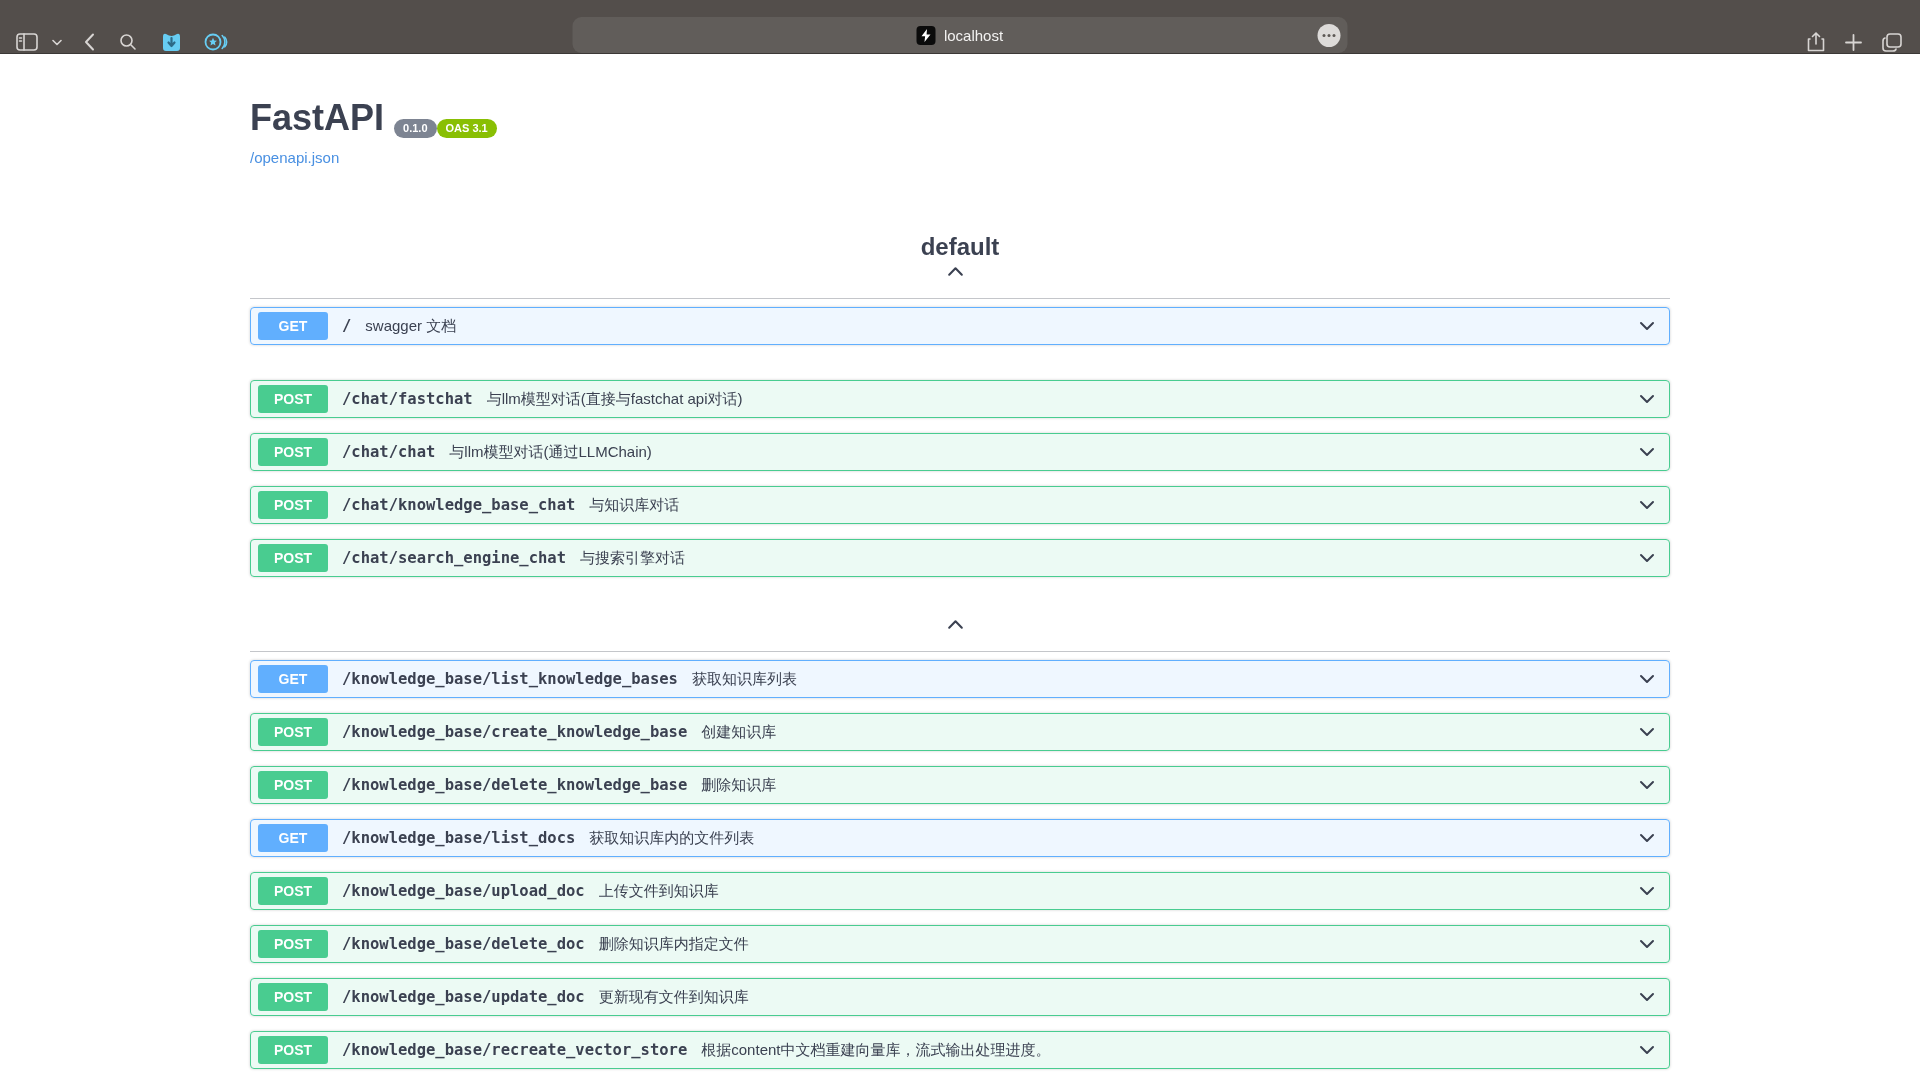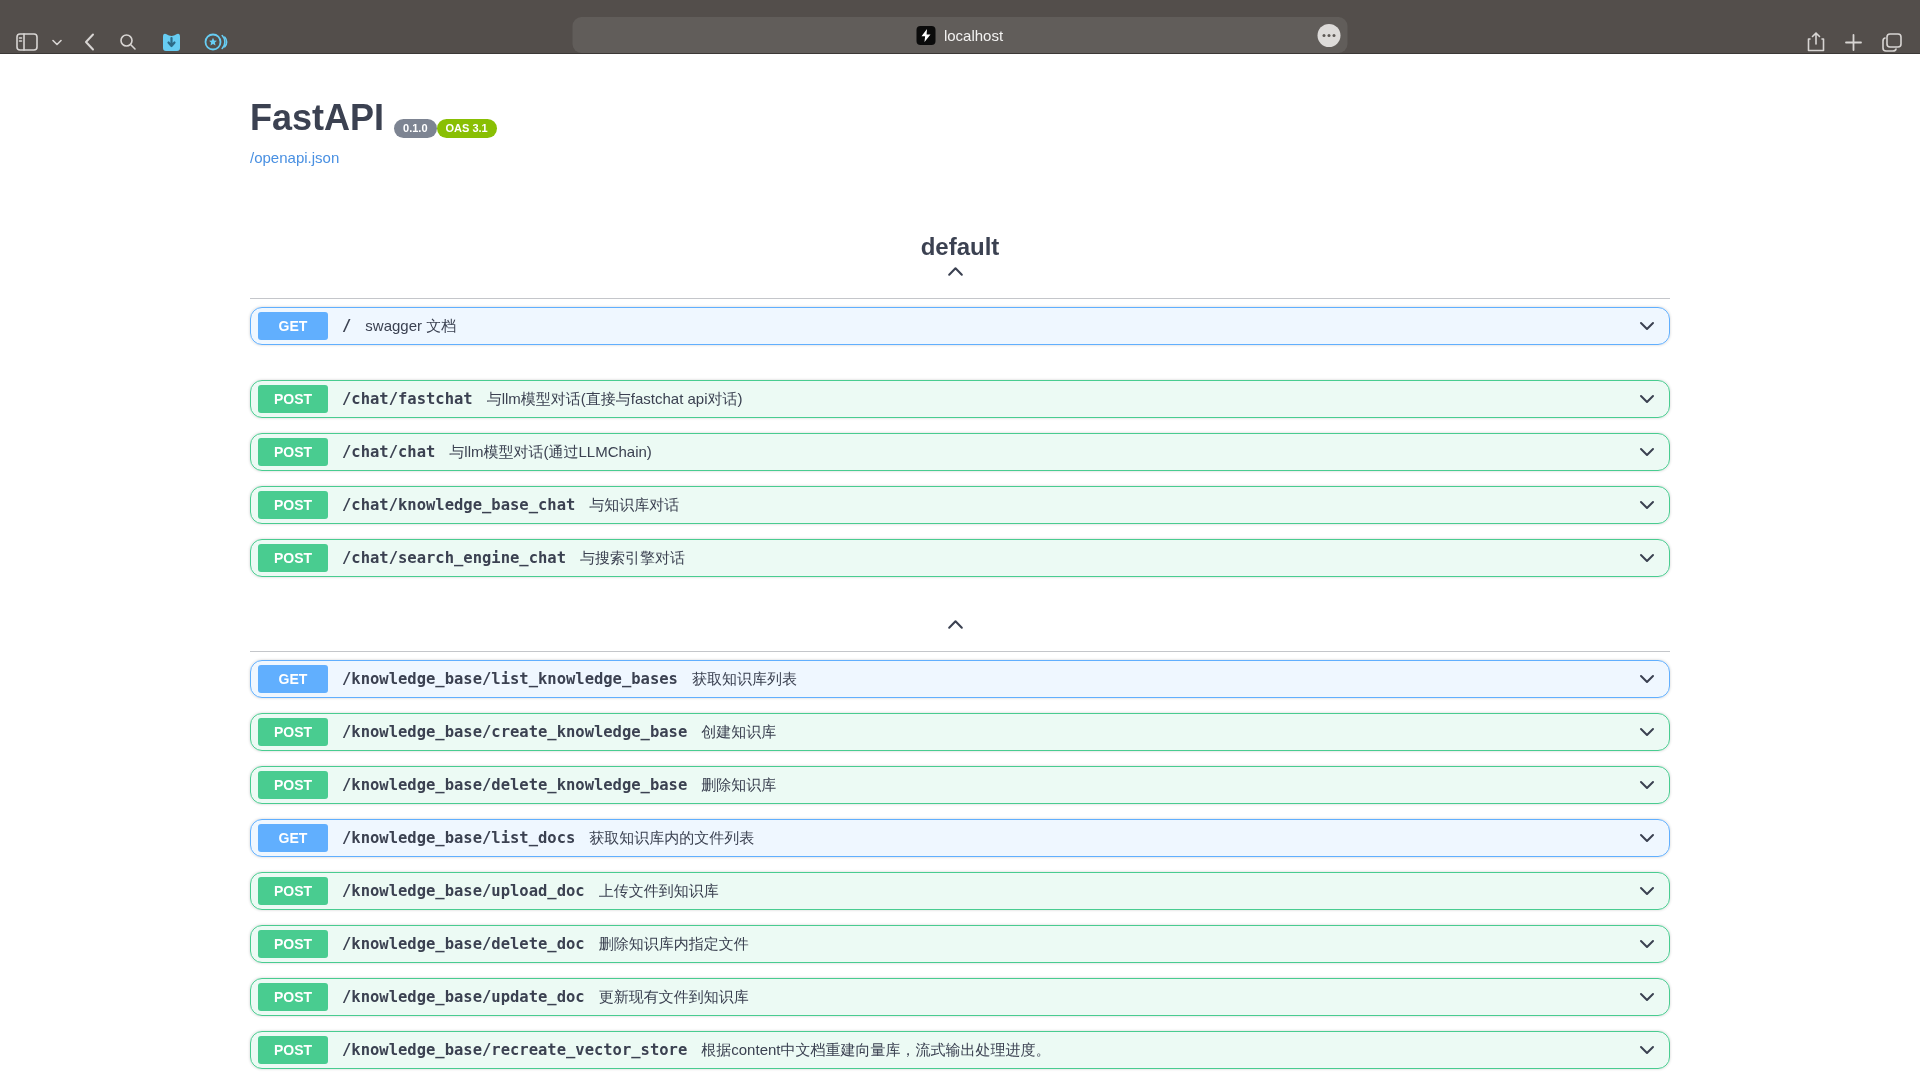--- a/index.html
+++ b/index.html
@@ -55,21 +55,21 @@
   .tag-section{margin-top:27px;}
   .tag-section:first-of-type{margin-top:56px;}
   .tag-header{
     display:flex;align-items:center;justify-content:space-between;
     border-bottom:1px solid rgba(59,65,81,.3);padding:10px 0 12px 0;cursor:pointer;flex-direction:column;
   }
   .tag-title{font-size:24px;font-weight:bold;color:var(--heading);margin:0;}
   .tag-arrow{margin-right:9px;}
   .ops{padding-top:8px;}
   .opblock{
-    display:flex;align-items:center;height:38px;border-radius:12px;margin-bottom:15px;
+    display:flex;align-items:center;height:38px;border-radius:4px;margin-bottom:15px;
     box-shadow:0 0 3px rgba(0,0,0,.19);box-sizing:border-box;cursor:pointer;
   }
   .opblock.get{background:var(--get_bg);border:1px solid var(--get);}
   .opblock.post{background:var(--post_bg);border:1px solid var(--post);}
   .method{
     min-width:70px;text-align:center;font-size:14px;font-weight:bold;color:#fff;
     border-radius:3px;padding:7px 0;margin-left:7px;line-height:14px;
     font-family:"Liberation Sans", sans-serif;
   }
   .get .method{background:var(--get);}

